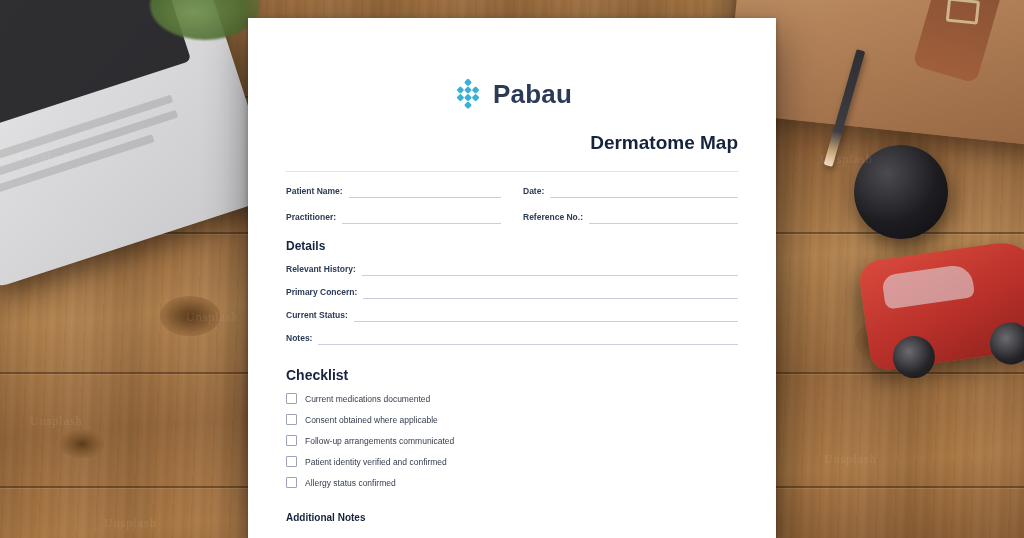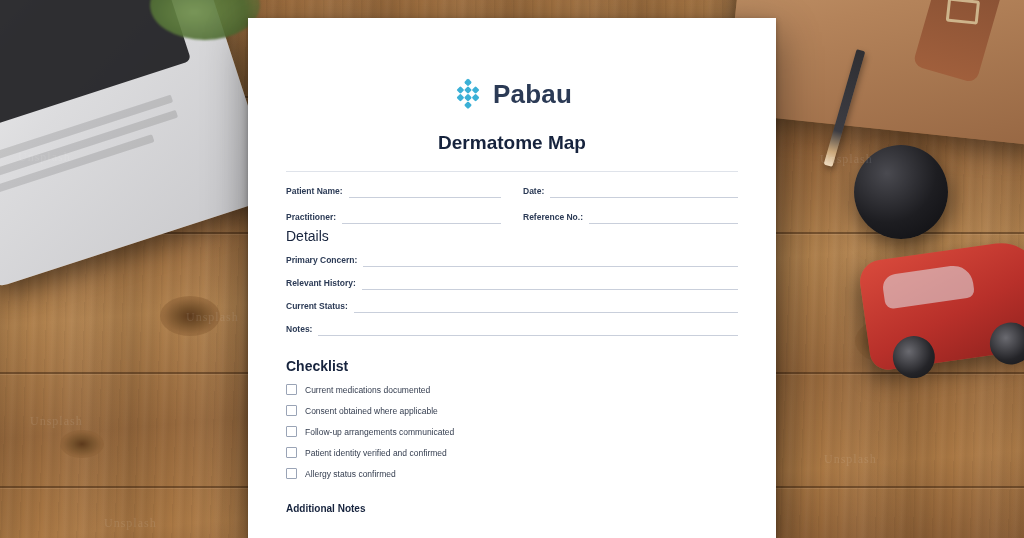--- a/index.html
+++ b/index.html
@@ -222,21 +222,21 @@
     flex: none;
   }
   .brand-name {
     font-size: 26px;
     font-weight: bold;
     color: #2b3a55;
     letter-spacing: 0.2px;
   }
 
   .doc-title {
-    text-align: center;
+    text-align: right;
     font-size: 19px;
     font-weight: bold;
     color: #16233d;
     margin-top: 22px;
   }
 
   .rule {
     height: 1px;
     background: #dfe3ea;
     margin: 17px 0 0 0;
@@ -262,24 +262,24 @@
     padding-bottom: 2px;
   }
   .field-line {
     flex: 1;
     border-bottom: 1px solid #c9cfdb;
     height: 11px;
     margin-left: 6px;
   }
 
   .section-head {
-    font-size: 14px;
-    font-weight: normal;
+    font-size: 12px;
+    font-weight: bold;
     color: #16233d;
-    margin-top: 4px;
+    margin-top: 15px;
   }
 
   .field-row {
     display: flex;
     align-items: flex-end;
     margin-top: 11px;
   }
 
   
   .checklist-head {
@@ -407,25 +407,25 @@
         </div>
         <div class="field">
           <span class="field-label">Reference No.:</span>
           <span class="field-line"></span>
         </div>
       </div>
 
       <div class="section-head">Details</div>
 
       <div class="field-row">
+        <span class="field-label">Relevant History:</span>
+        <span class="field-line"></span>
+      </div>
+      <div class="field-row">
         <span class="field-label">Primary Concern:</span>
-        <span class="field-line"></span>
-      </div>
-      <div class="field-row">
-        <span class="field-label">Relevant History:</span>
         <span class="field-line"></span>
       </div>
       <div class="field-row">
         <span class="field-label">Current Status:</span>
         <span class="field-line"></span>
       </div>
       <div class="field-row">
         <span class="field-label">Notes:</span>
         <span class="field-line"></span>
       </div>

